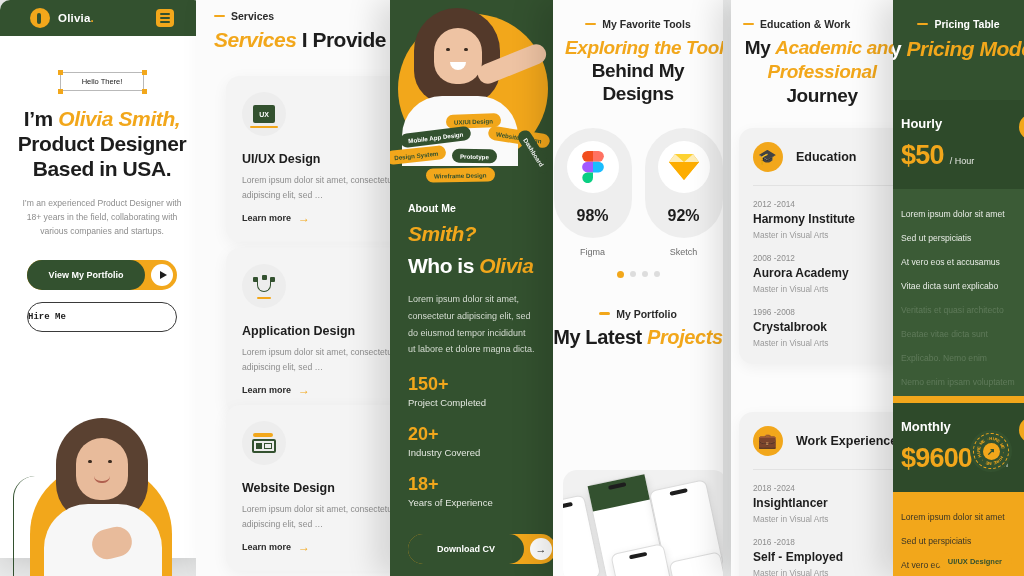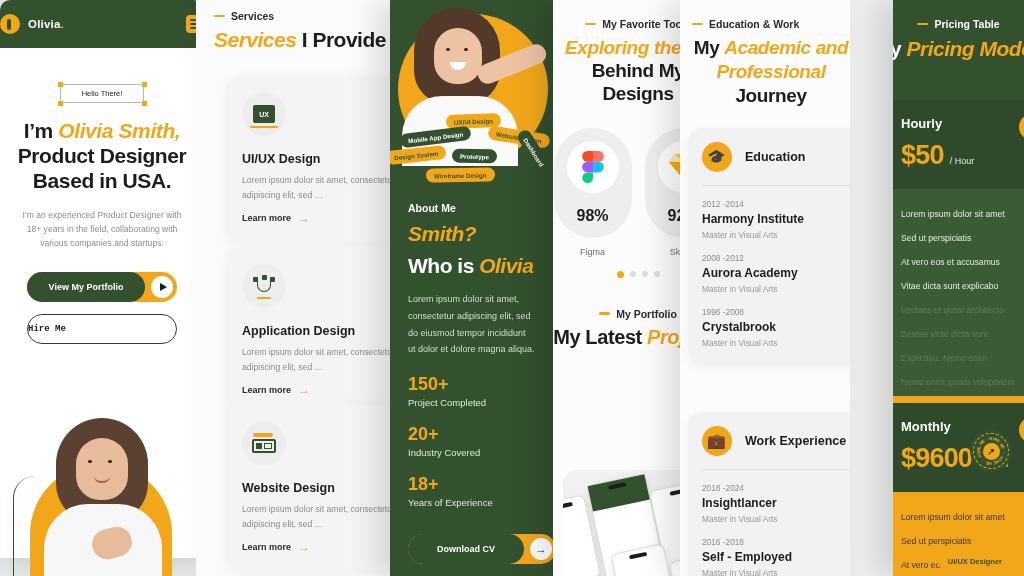--- a/index.html
+++ b/index.html
@@ -15,22 +15,22 @@
   .panel { position:absolute; top:0; height:576px; overflow:hidden; }
   .panel.light { background:#fdfdfd; }
   .panel.green { background:#33512f; }
 
   .shadow-l { box-shadow:-14px 0 28px rgba(0,0,0,.13); }
   .shadow-r { box-shadow:14px 0 28px rgba(0,0,0,.10); }
 
   
   #p1 { left:18px; width:204px; top:18px; height:558px; background:#fff;
         border-radius:10px 10px 0 0; box-shadow:0 6px 34px rgba(0,0,0,.17); }
-  #p1 .topbar { height:48px; background:#33512f; display:flex; align-items:center;
-        justify-content:space-between; padding:0 0; border-radius:10px 10px 0 0; }
+  #p1 .topbar { height:36px; background:#33512f; display:flex; align-items:center;
+        justify-content:space-between; padding:0 30px; border-radius:10px 10px 0 0; }
   .logo-wrap { display:flex; align-items:center; gap:8px; }
   .logo-dot { width:20px; height:20px; border-radius:50%; background:#f2a71b;
         display:flex; align-items:center; justify-content:center; }
   .logo-dot i { display:block; width:4px; height:11px; background:#33512f; border-radius:3px;
         transform:translateX(-1px); }
   .logo-txt { color:#fff; font-size:11.5px; font-weight:700; letter-spacing:.2px; }
   .logo-txt b { color:#f2a71b; }
   .burger { width:18px; height:18px; background:#f2a71b; border-radius:4px;
         display:flex; flex-direction:column; justify-content:center; gap:2.5px; align-items:center; }
   .burger span { display:block; width:10px; height:1.6px; background:#33512f; border-radius:2px; }
@@ -201,21 +201,21 @@
   .pf-h2 .acc { color:#f2a71b; font-style:italic; }
   .pf-card { position:absolute; left:10px; right:-4px; bottom:-8px; top:470px;
         background:#f1f1f1; border-radius:14px; overflow:hidden; }
   .mock { position:absolute; background:#fff; border:1.4px solid #dcdcdc; border-radius:7px;
         box-shadow:0 3px 9px rgba(0,0,0,.1); }
   .mock .notch { position:absolute; left:50%; transform:translateX(-50%); top:4px;
         width:18px; height:3.5px; background:#1d1d1d; border-radius:3px; }
   .mock .gtop { position:absolute; left:0; right:0; top:0; height:26px; background:#33512f; }
 
   
-  #p5 { left:680px; width:170px; background:#fcfcfc; }
+  #p5 { left:731px; width:170px; background:#fcfcfc; }
   #p5 .head { padding:18px 0 0 12px; }
   .edu-h2 { font-size:19px; font-weight:800; color:#1d1d1d; line-height:1.25;
         letter-spacing:-.4px; margin-top:6px; text-align:center; }
   .edu-h2 .acc { color:#f2a71b; font-style:italic; }
   .edu-card { position:absolute; left:8px; width:176px; background:#f2f2f2;
         border-radius:14px; padding:14px 14px 16px; box-shadow:0 4px 14px rgba(0,0,0,.05); }
   .edu-hd { display:flex; align-items:center; gap:13px; padding-bottom:13px;
         border-bottom:1px solid #e2e2e2; }
   .edu-ico { width:30px; height:30px; border-radius:50%; background:#f2a71b;
         display:flex; align-items:center; justify-content:center; font-size:15px; }
@@ -336,21 +336,21 @@
         <span class="tg y" style="left:36px;top:56px;transform:rotate(-1deg)">Wireframe Design</span>
       </div>
     </div>
 
     <div class="about-body">
       <div class="about-tag">About Me</div>
       <div class="about-h2 acc" style="color:#f2a71b;font-style:italic">Smith?</div>
       <div class="about-h2">
         <span>Who is </span><span class="acc">Olivia</span>
       </div>
-      <div class="about-p">Lorem ipsum dolor sit amet, consectetur adipiscing elit, sed do eiusmod tempor incididunt ut dolor et dolore magna aliqua.</div>
+      <div class="about-p">Lorem ipsum dolor sit amet, consectetur adipiscing elit, sed do eiusmod tempor incididunt ut labore et dolore magna dicta.</div>
 
       <div class="stat">
         <div class="stat-n">150+</div>
         <div class="stat-l">Project Completed</div>
       </div>
       <div class="stat">
         <div class="stat-n">20+</div>
         <div class="stat-l">Industry Covered</div>
       </div>
       <div class="stat">

